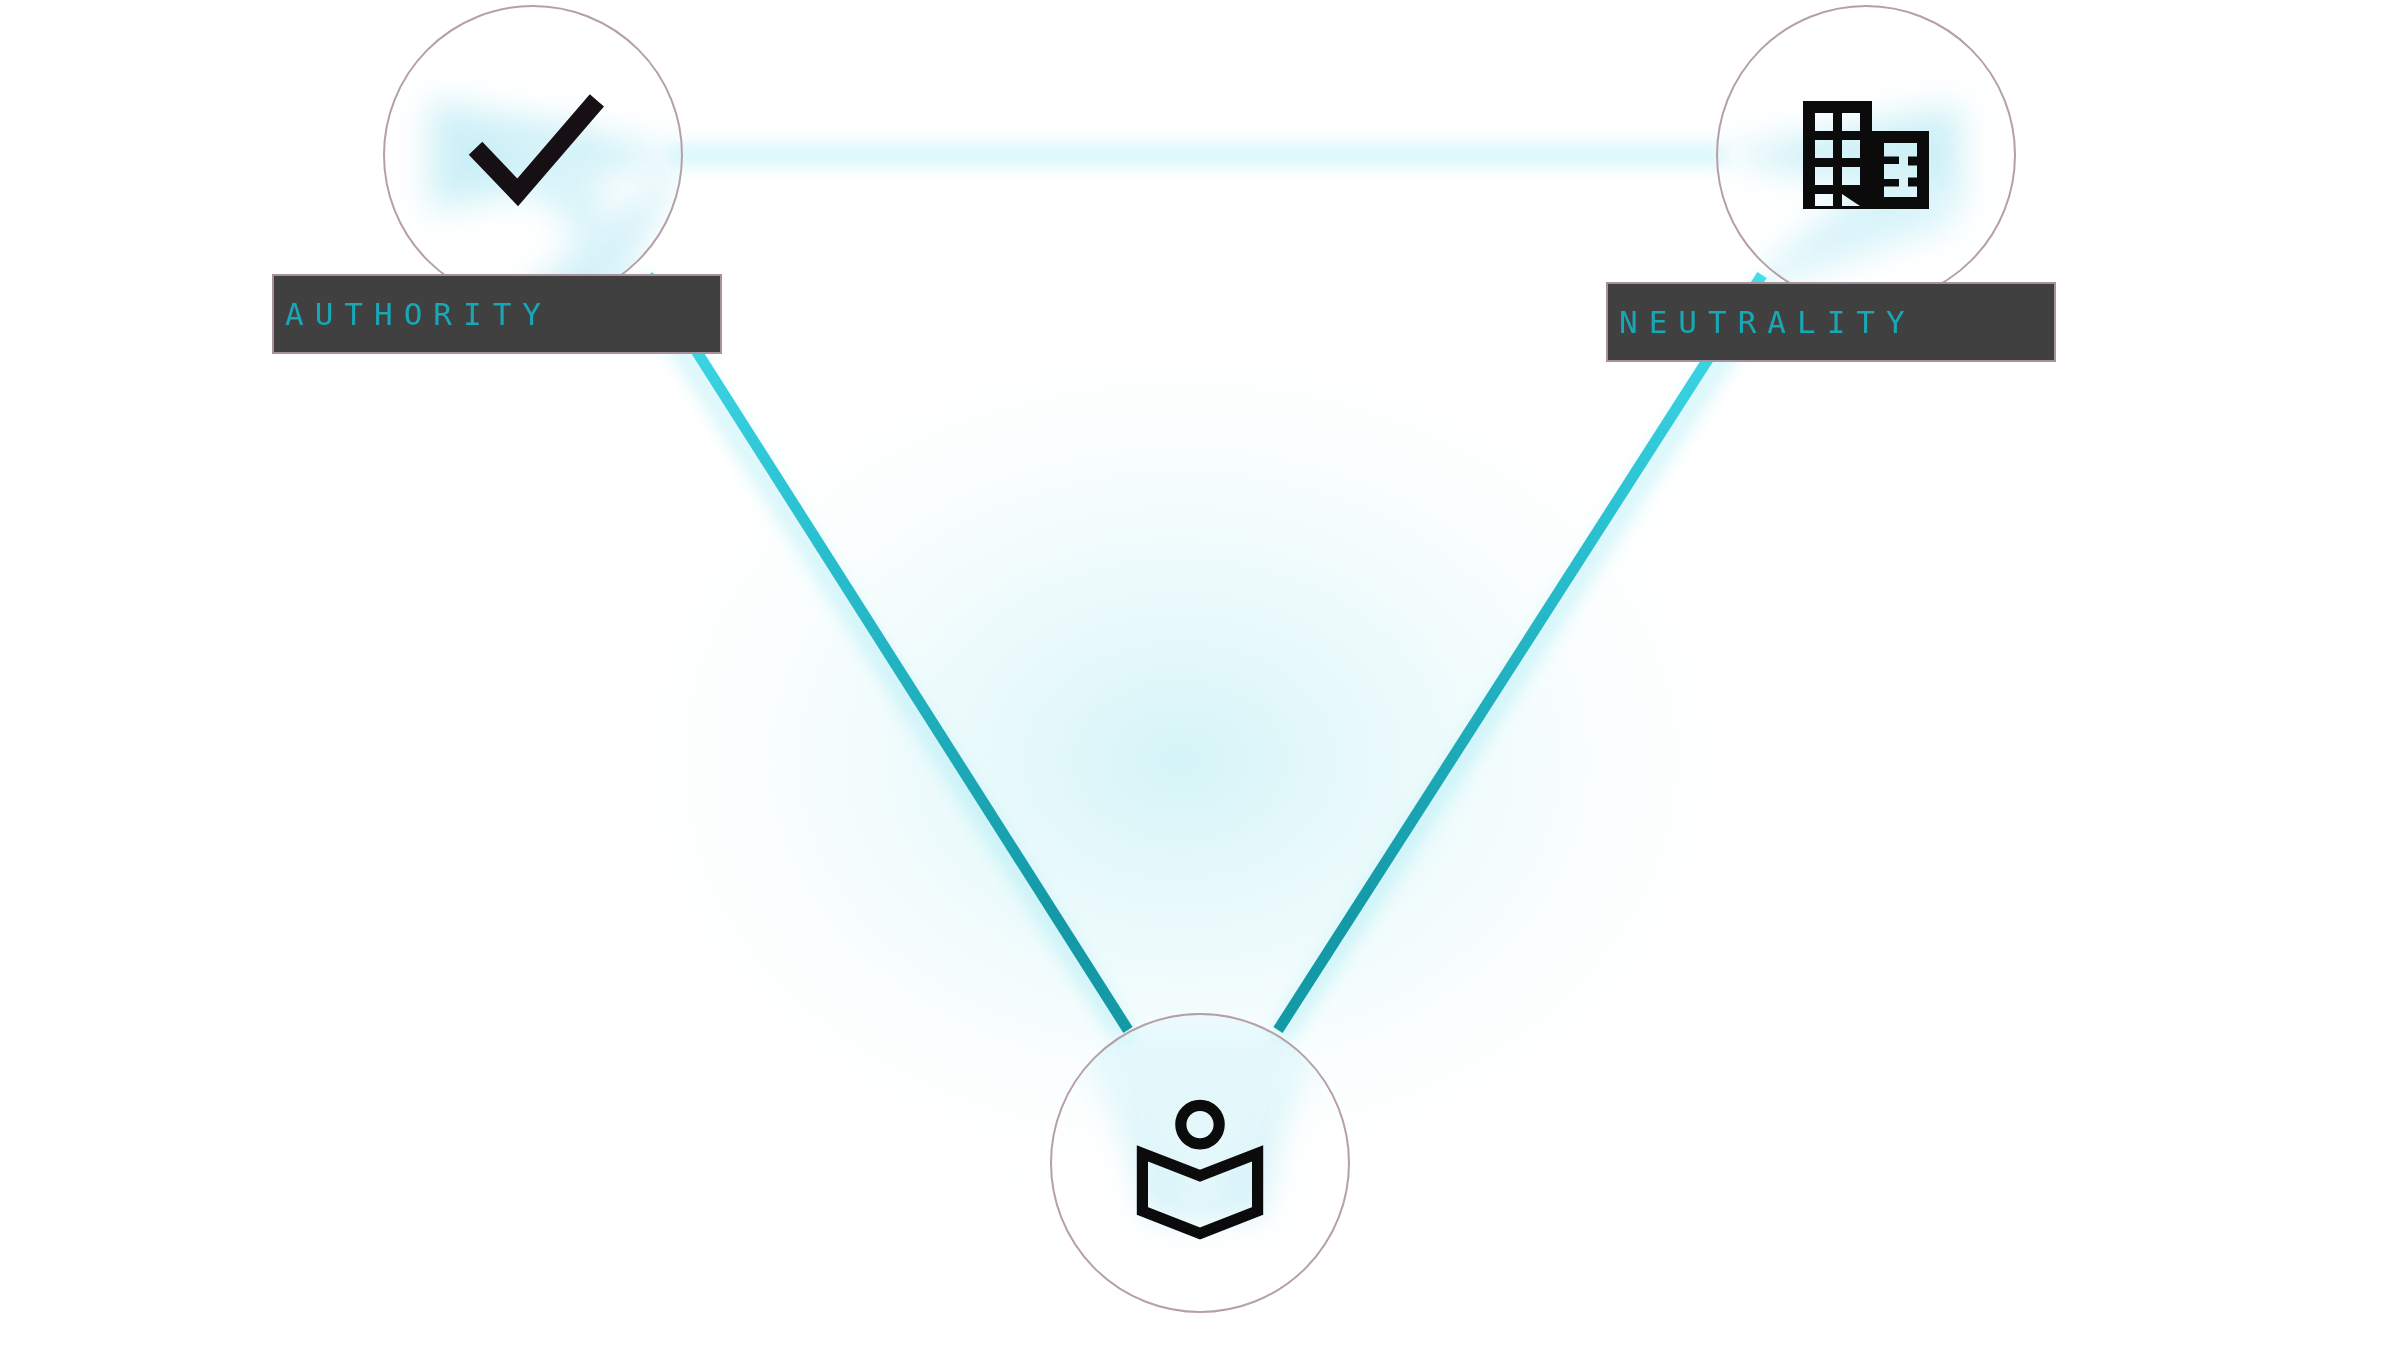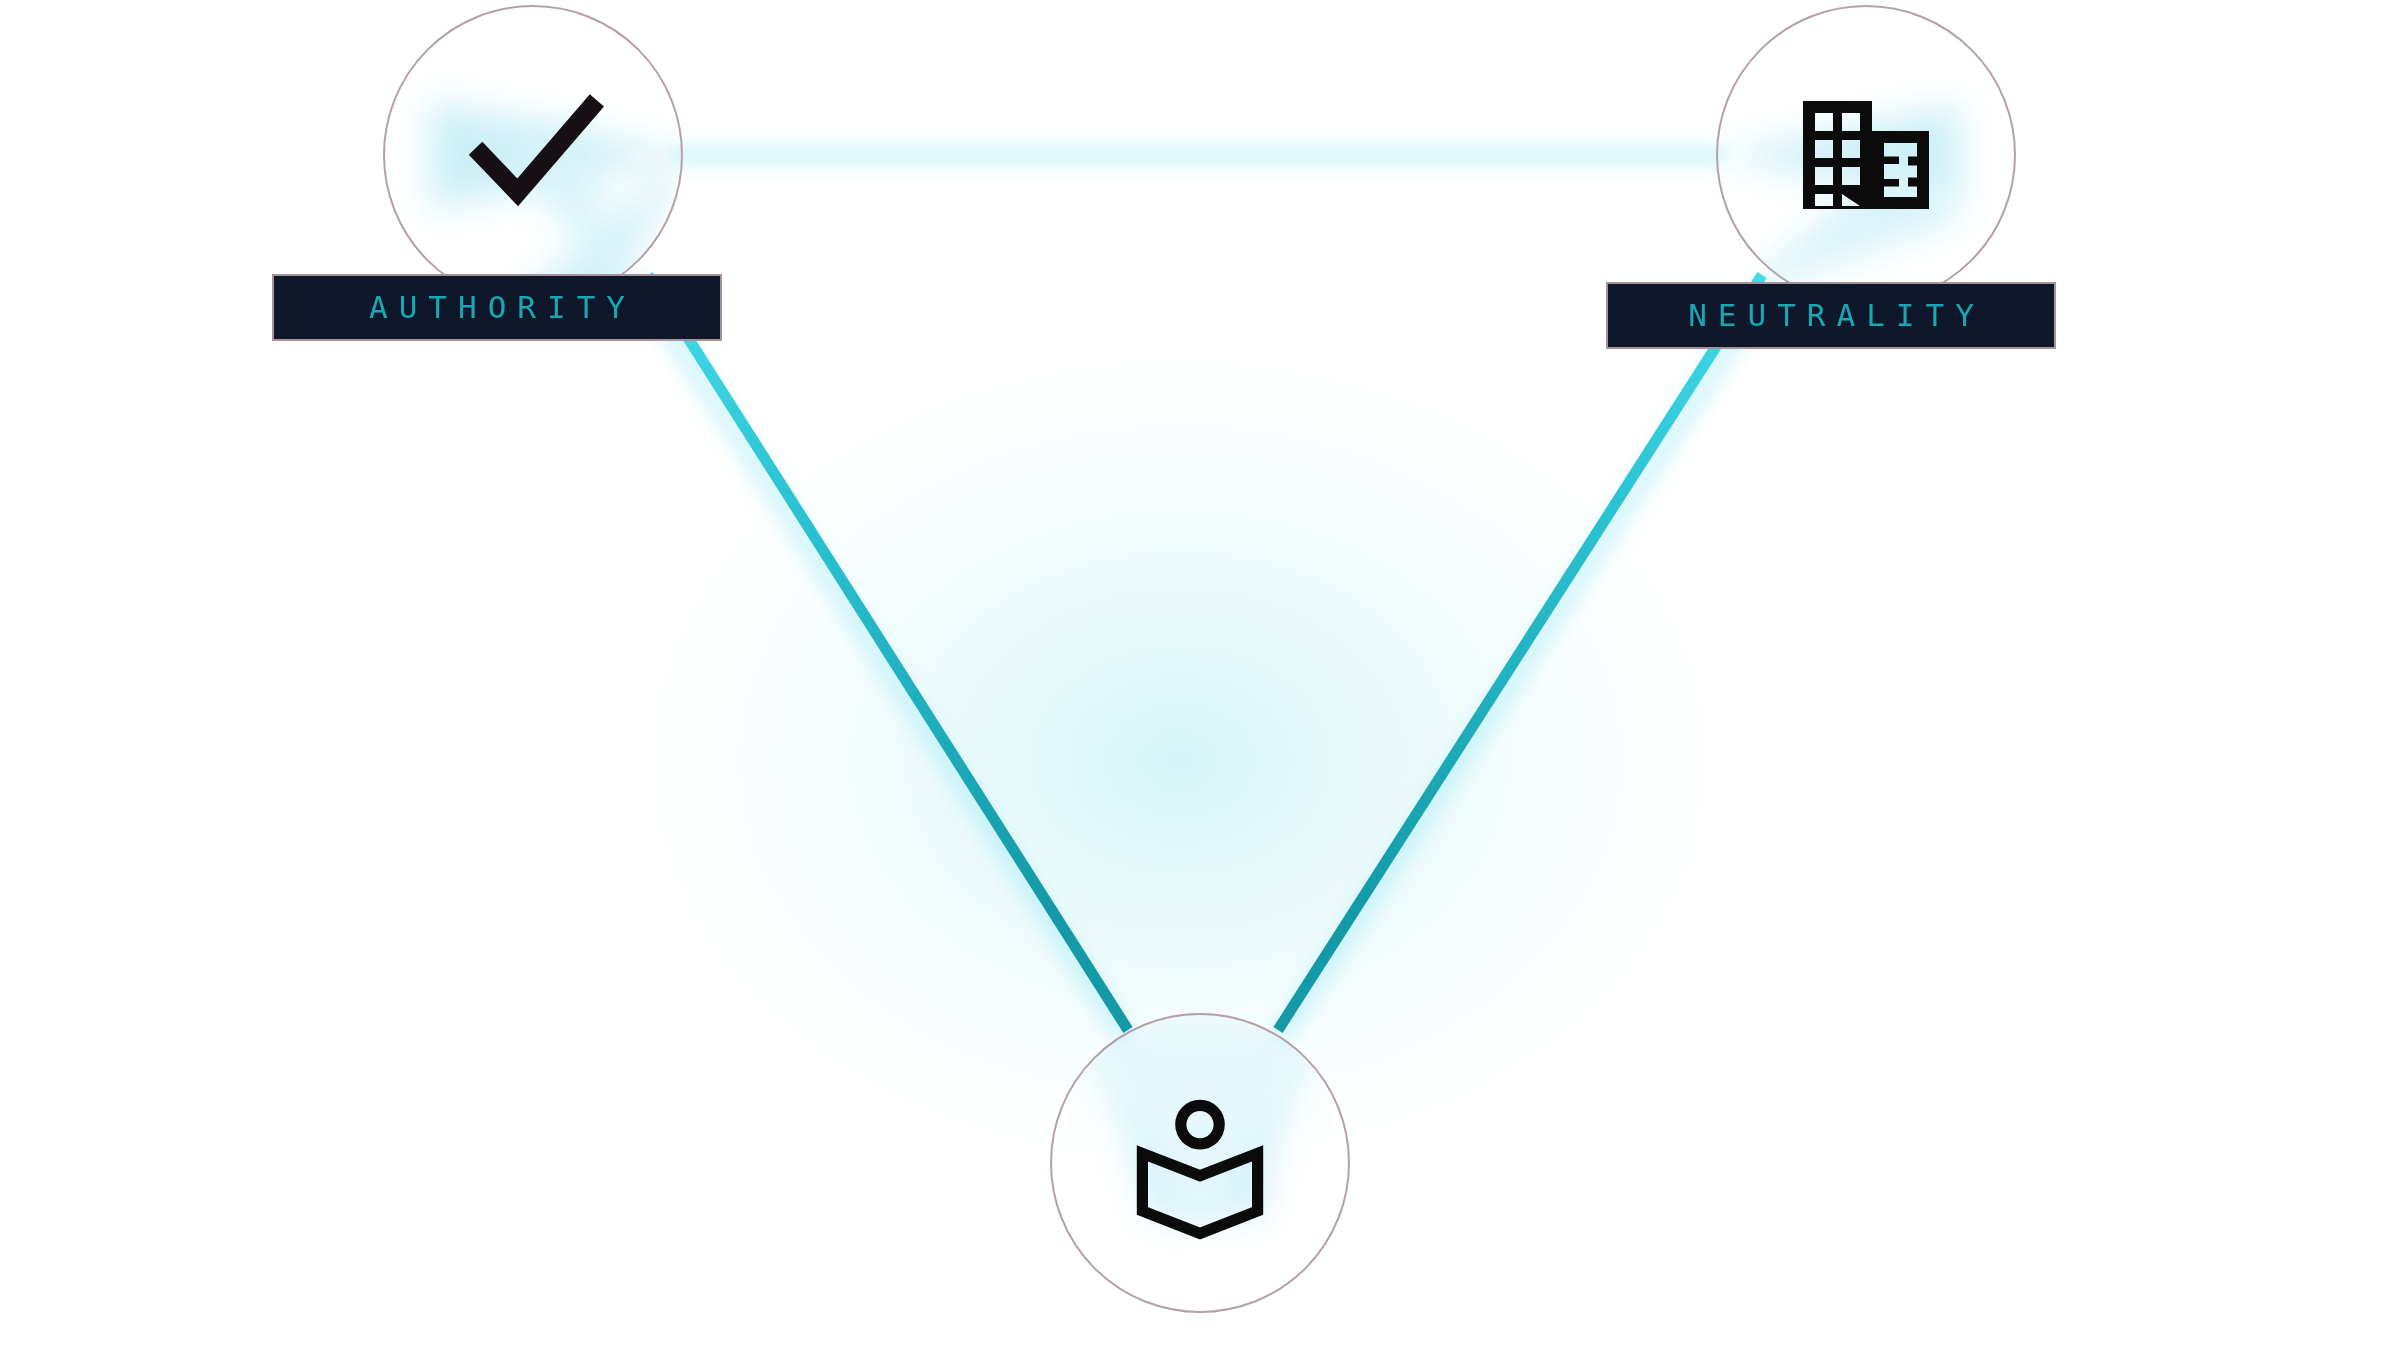--- a/index.html
+++ b/index.html
@@ -33,23 +33,23 @@
   }
   .node-icon{
     position:absolute;
     left:0;top:0;width:100%;height:100%;
     display:flex;align-items:center;justify-content:center;
   }
   .label-box{
     position:absolute;
     box-sizing:border-box;
     border:2px solid #a8929a;
-    background:#0f172a;
-    display:flex;align-items:center;justify-content:center;
-    height:67px;
+    background:#404040;
+    display:flex;align-items:center;
+    height:80px;
   }
   .label-text{
     color:#17a7b5;
     font-family:"DejaVu Sans Mono", monospace;
     font-size:31px;
     letter-spacing:11px;
     text-indent:11px;
     font-weight:400;
     white-space:nowrap;
     line-height:1;

